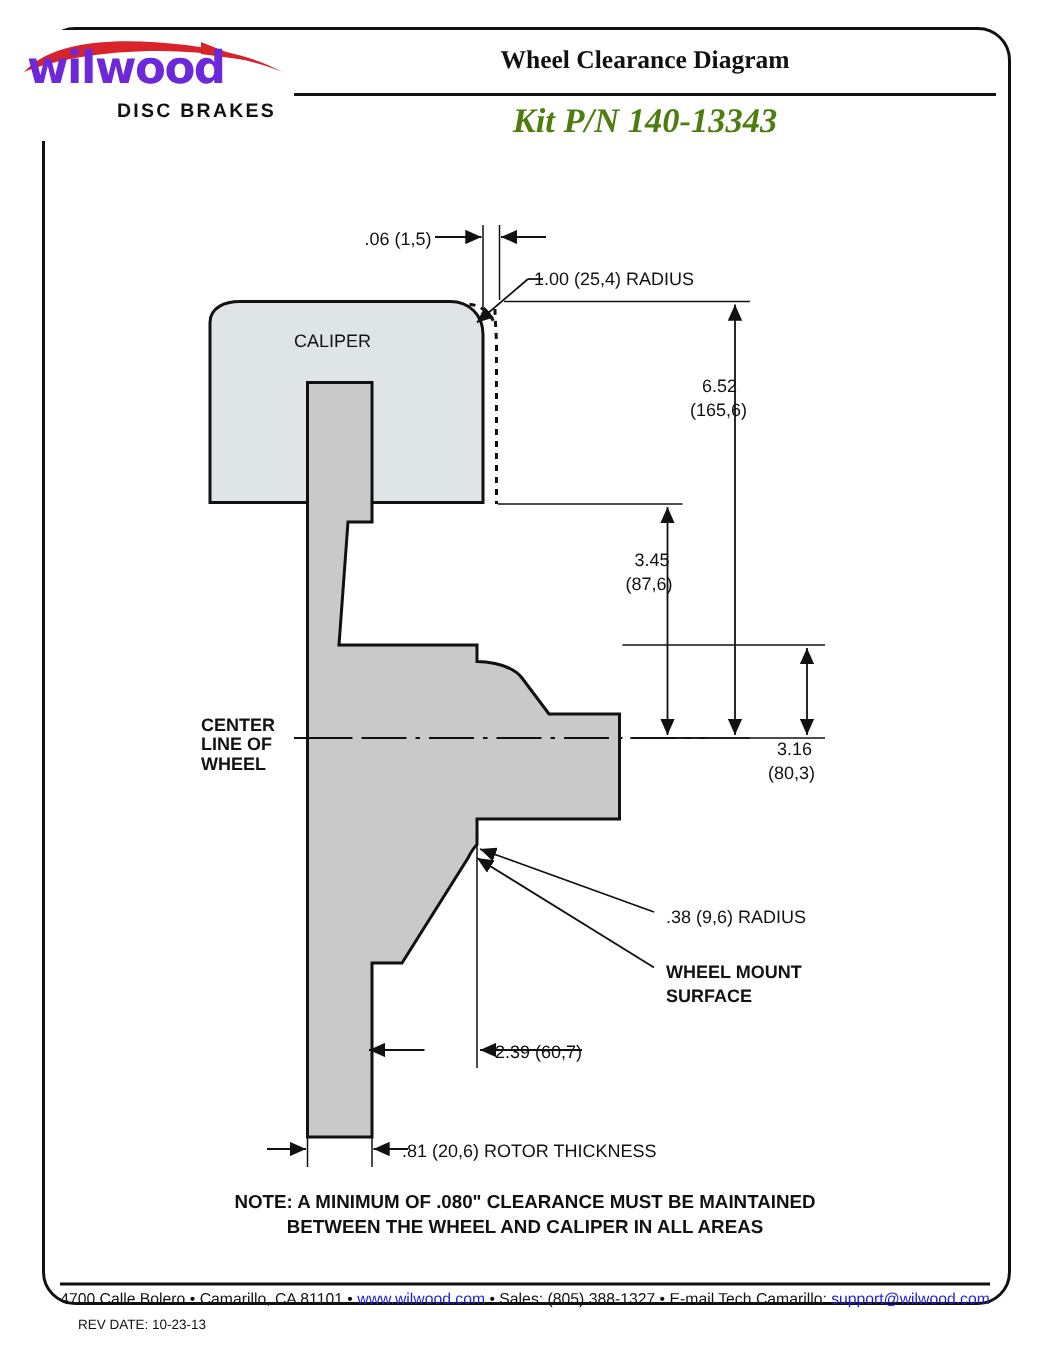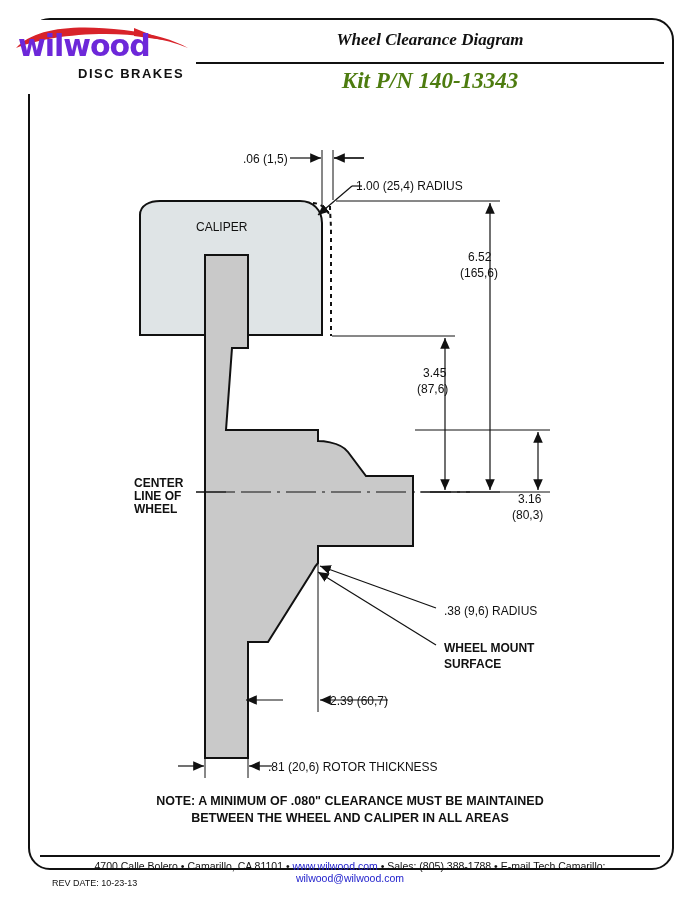--- a/index.html
+++ b/index.html
@@ -75,21 +75,20 @@
     color: #111;
   }
   .title-main {
     position: absolute;
     left: 200px;
     top: 30px;
     width: 460px;
     text-align: center;
     font-family: "Liberation Serif", serif;
     font-weight: bold;
-    font-style: italic;
     font-size: 17px;
     color: #111;
   }
   .title-kit {
     position: absolute;
     left: 200px;
     top: 68px;
     width: 460px;
     text-align: center;
     font-family: "Liberation Serif", serif;
@@ -318,21 +317,21 @@
 
   <div class="rule-bottom"></div>
 
   <div class="footer">
     <span>4700 Calle Bolero</span>
     <span>•</span>
     <span>Camarillo, CA 81101</span>
     <span>•</span>
     <span class="link">www.wilwood.com</span>
     <span>•</span>
-    <span>Sales: (805) 388-1788</span>
+    <span>Sales: (805) 388-1327</span>
     <span>•</span>
     <span>E-mail Tech Camarillo:</span>
-    <span class="link">wilwood@wilwood.com</span>
+    <span class="link">support@wilwood.com</span>
   </div>
 
   <div class="rev">REV DATE:  10-23-13</div>
 
 </div>
 
 </body></html>

